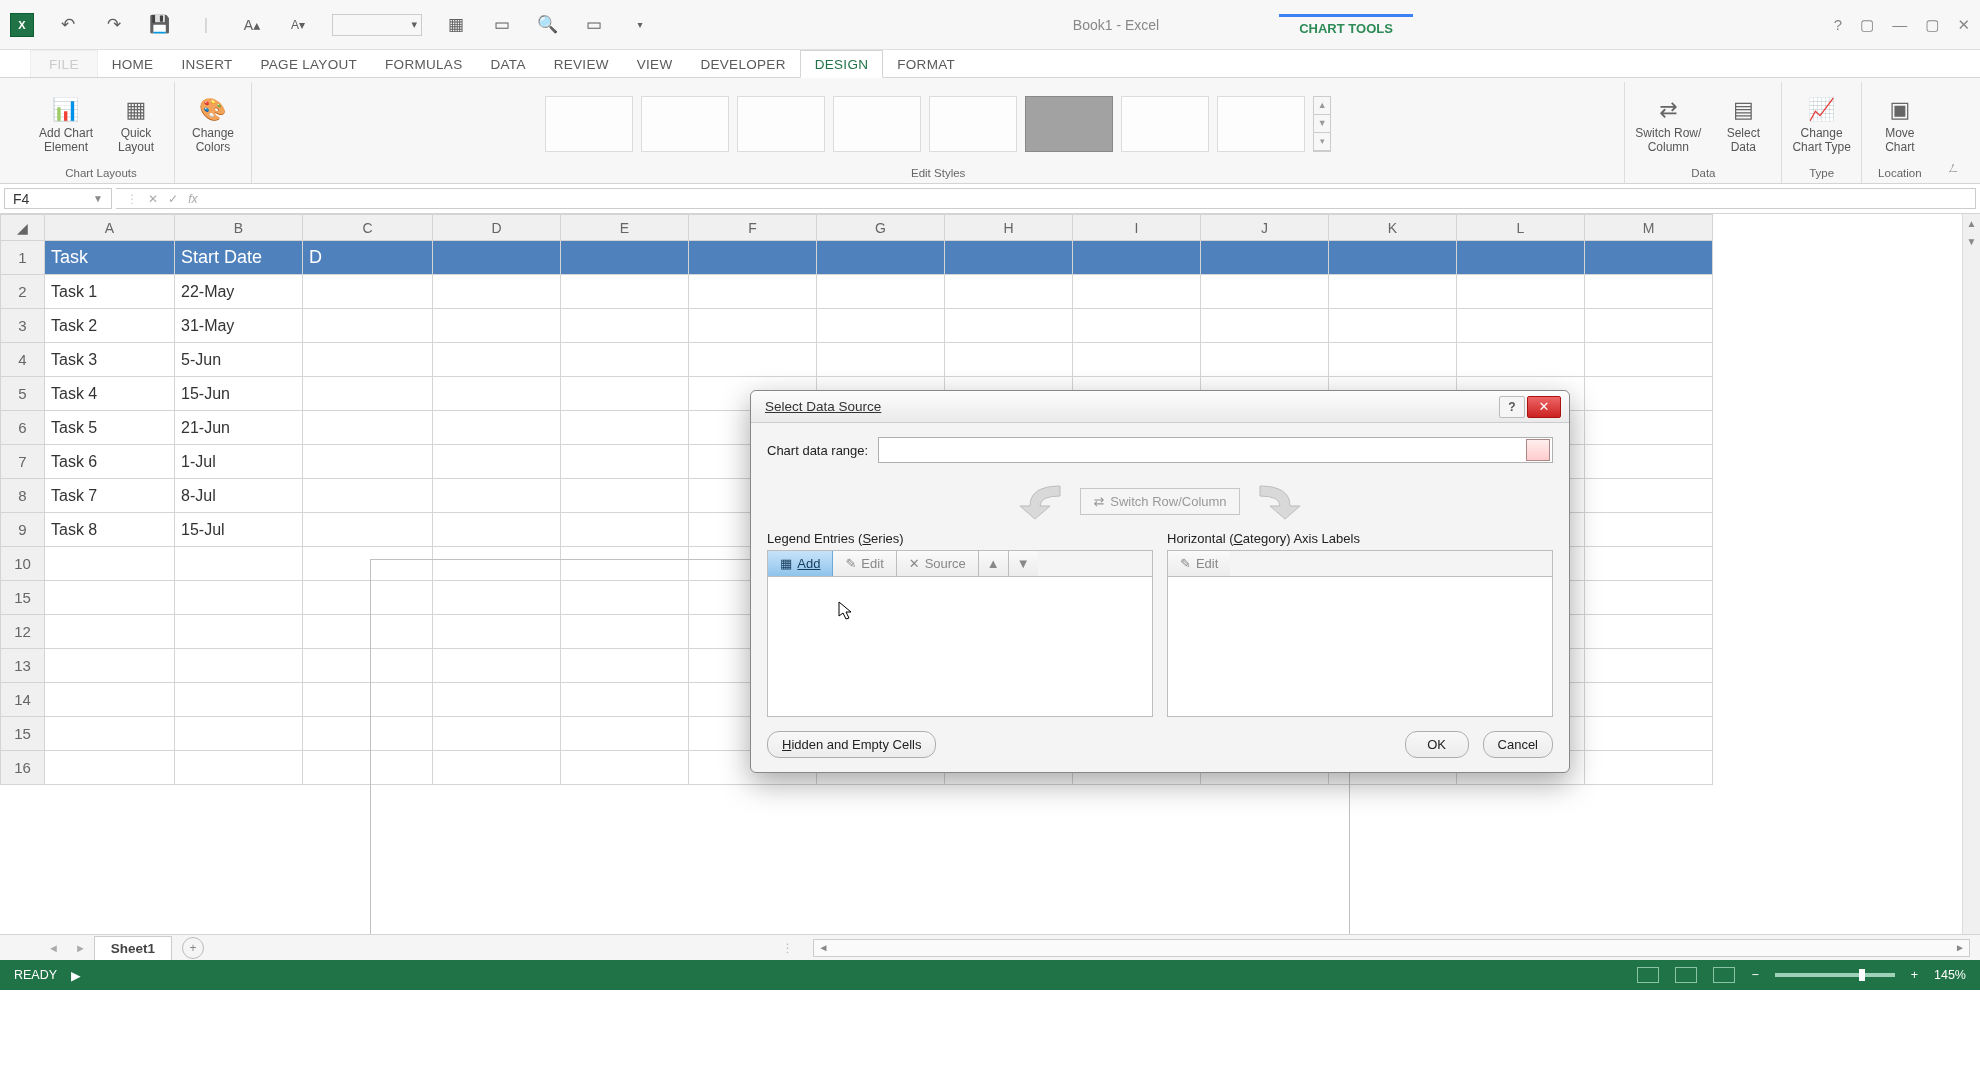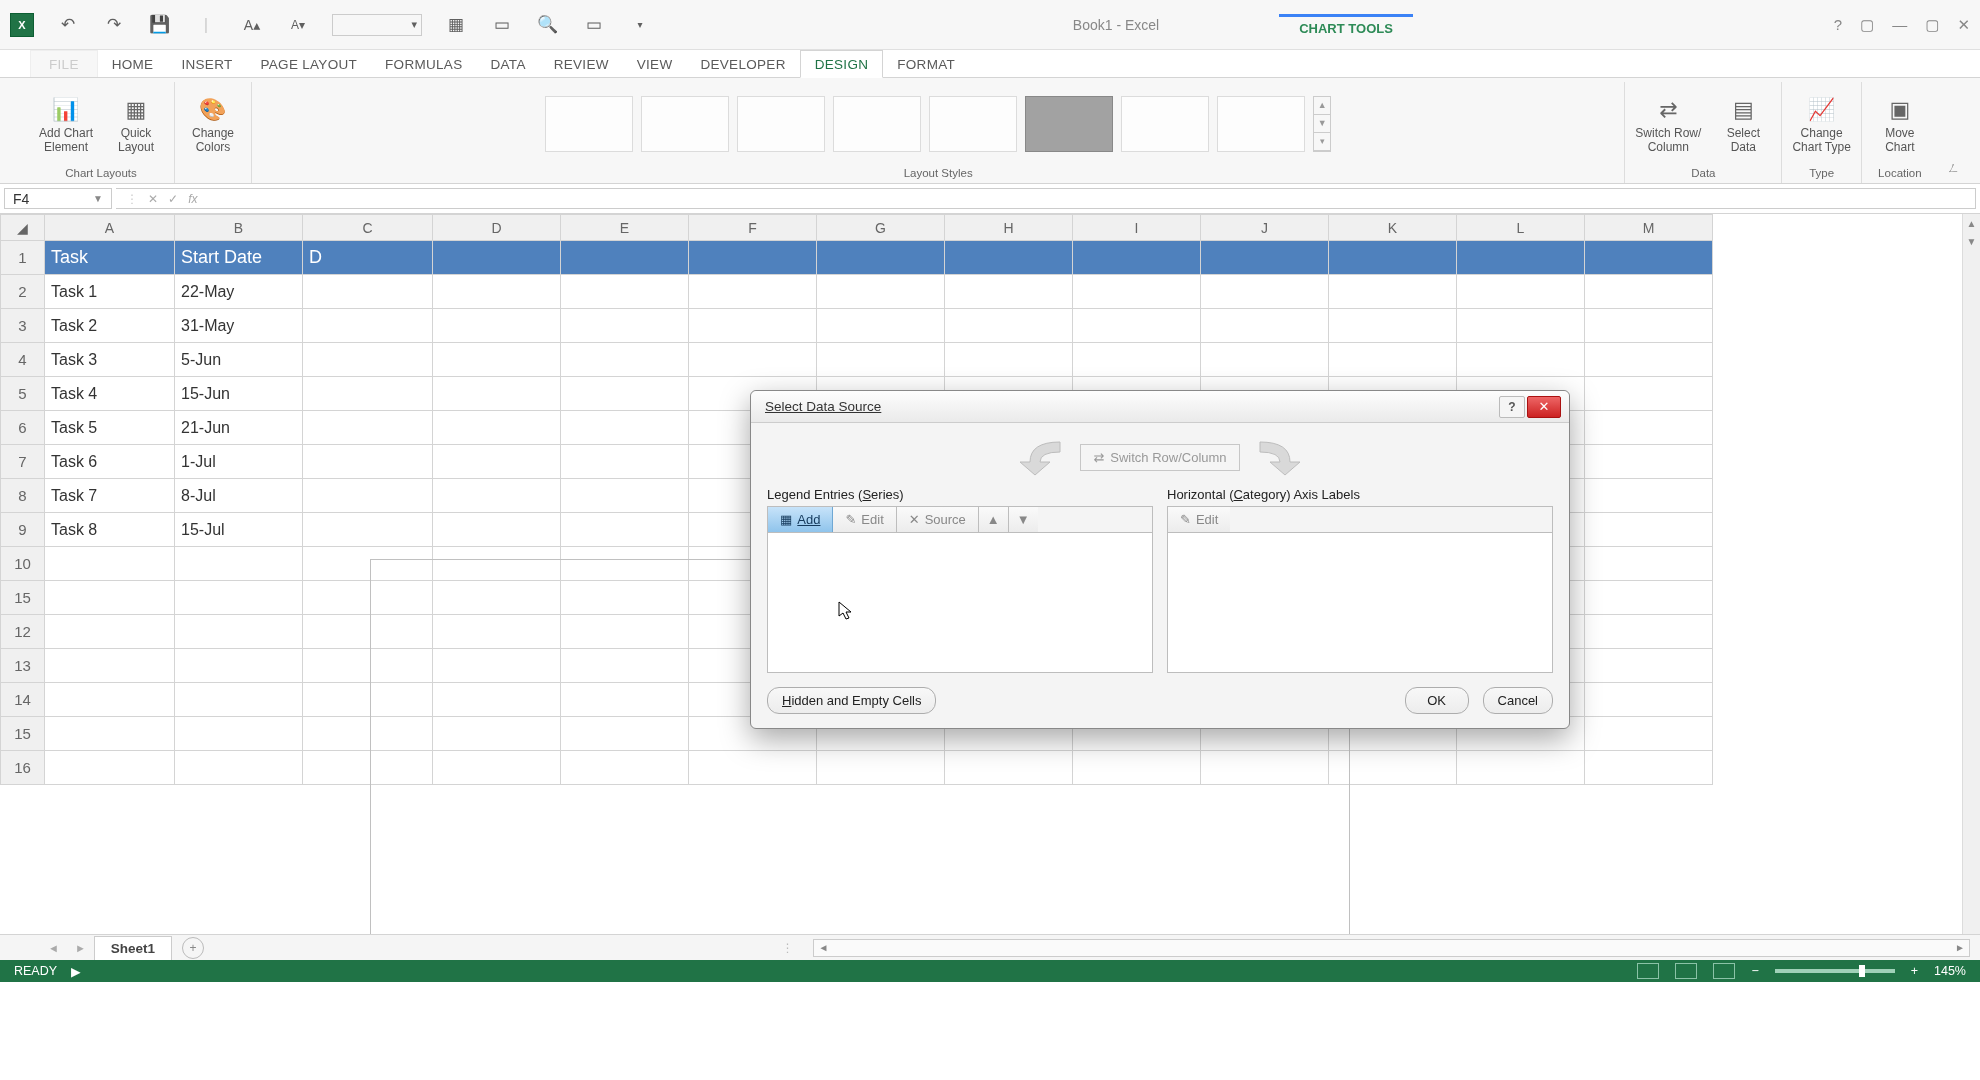--- a/index.html
+++ b/index.html
@@ -42,21 +42,21 @@
   .colA { width:130px; } .colB { width:128px; } .colC { width:130px; } .colD,.colE,.colF,.colG,.colH,.colI,.colJ,.colK,.colL,.colM{ width:128px;}
   .ralign { text-align:left; }
   .vscroll { position:absolute; right:0; top:0; width:18px; height:100%; background:#f0f0f0; border-left:1px solid #dcdcdc;}
   .vscroll .sarrow{height:18px;display:flex;align-items:center;justify-content:center;color:#888;font-size:10px;}
   .sheet-tabs { height:26px; border-top:1px solid #d4d4d4; display:flex; align-items:center; padding-left:40px; gap:0; background:#f5f5f5;}
   .sheet-tabs .nav{color:#aaa; padding:0 8px; font-size:11px;}
   .sheet-tabs .stab { padding:4px 16px; background:#fff; border:1px solid #ccc; border-bottom:none; font-size:13.5px; font-weight:600; color:#444;}
   .sheet-tabs .add { width:22px;height:22px;border-radius:50%;border:1px solid #bbb;display:flex;align-items:center;justify-content:center;margin-left:10px;color:#888;}
   .sheet-tabs .hsb { flex:1; margin:2px 10px 2px 20px; height:18px; border:1px solid #ccc; background:#fafafa; display:flex; align-items:center;}
   .sheet-tabs .hsb .har{width:18px;text-align:center;color:#888;font-size:10px;}
-  .status { height:22px; background:#207346; color:#fff; display:flex; align-items:center; padding:0 14px; font-size:12.5px;}
+  .status { height:30px; background:#207346; color:#fff; display:flex; align-items:center; padding:0 14px; font-size:12.5px;}
   .status .right { margin-left:auto; display:flex; align-items:center; gap:16px;}
   .status .viewbtn{width:22px;height:16px;border:1px solid #9fd1b8; opacity:0.85;}
   .status .zoom-slider{width:120px;height:4px;background:#9fd1b8;position:relative;}
   .status .zoom-slider::after{content:"";position:absolute;left:70%;top:-4px;width:6px;height:12px;background:#fff;}
   
   .modal { position:absolute; left:750px; top:390px; width:820px; background:#f4f4f4; border:1px solid #888; border-radius:6px; box-shadow:0 10px 30px rgba(0,0,0,0.35); }
   .modal .titlebar2{height:32px;background:linear-gradient(#fdfdfd,#eaeaea);border-bottom:1px solid #ccc;border-radius:6px 6px 0 0;display:flex;align-items:center;padding:0 8px 0 14px;}
   .modal .titlebar2 .t{font-size:13.5px;color:#333;text-decoration:underline;}
   .modal .titlebar2 .btns{margin-left:auto;display:flex;gap:2px;}
   .modal .titlebar2 .helpb{width:26px;height:22px;border:1px solid #bbb;background:#f5f5f5;display:flex;align-items:center;justify-content:center;font-weight:bold;color:#555;border-radius:2px;}
@@ -168,21 +168,21 @@
       <div class="style-thumb"></div>
       <div class="style-thumb sel"></div>
       <div class="style-thumb"></div>
       <div class="style-thumb"></div>
       <div class="gallery-more">
           <div>▲</div>
           <div>▼</div>
           <div>▾</div>
         </div>
     </div>
-    <div class="rgroup-label">Layout Styles</div>
+    <div class="rgroup-label">Edit Styles</div>
   </div>
   <div class="rgroup">
     <div class="rgroup-body">
       <div class="rbtn">
         <div class="icon">⇄</div>
         <span style="white-space:pre-line;">Switch Row/
 Column</span>
       </div>
       <div class="rbtn">
         <div class="icon">▤</div>
@@ -562,20 +562,26 @@
 
 <div class="modal">
   <div class="titlebar2">
     <span class="t">Select Data Source</span>
     <div class="btns">
       <div class="helpb">?</div>
       <div class="closeb">✕</div>
     </div>
   </div>
   <div class="body">
+    <div class="row1">
+      <label><span>Chart data range:</span></label>
+      <div class="inp">
+        <div class="range-picker"></div>
+      </div>
+    </div>
     <div class="switch-row">
       <div class="arrow-shape">
         <svg viewBox="0 0 60 40">
             <path d="M50 5 Q20 5 20 25 L10 25 L25 38 L40 25 L30 25 Q30 15 50 15 Z" fill="#d9d9d9" stroke="#bcbcbc"></path>
           </svg>
       </div>
       <div class="switch-btn">
         <span>⇄</span>
         <span>Switch Row/Column</span>
       </div>

